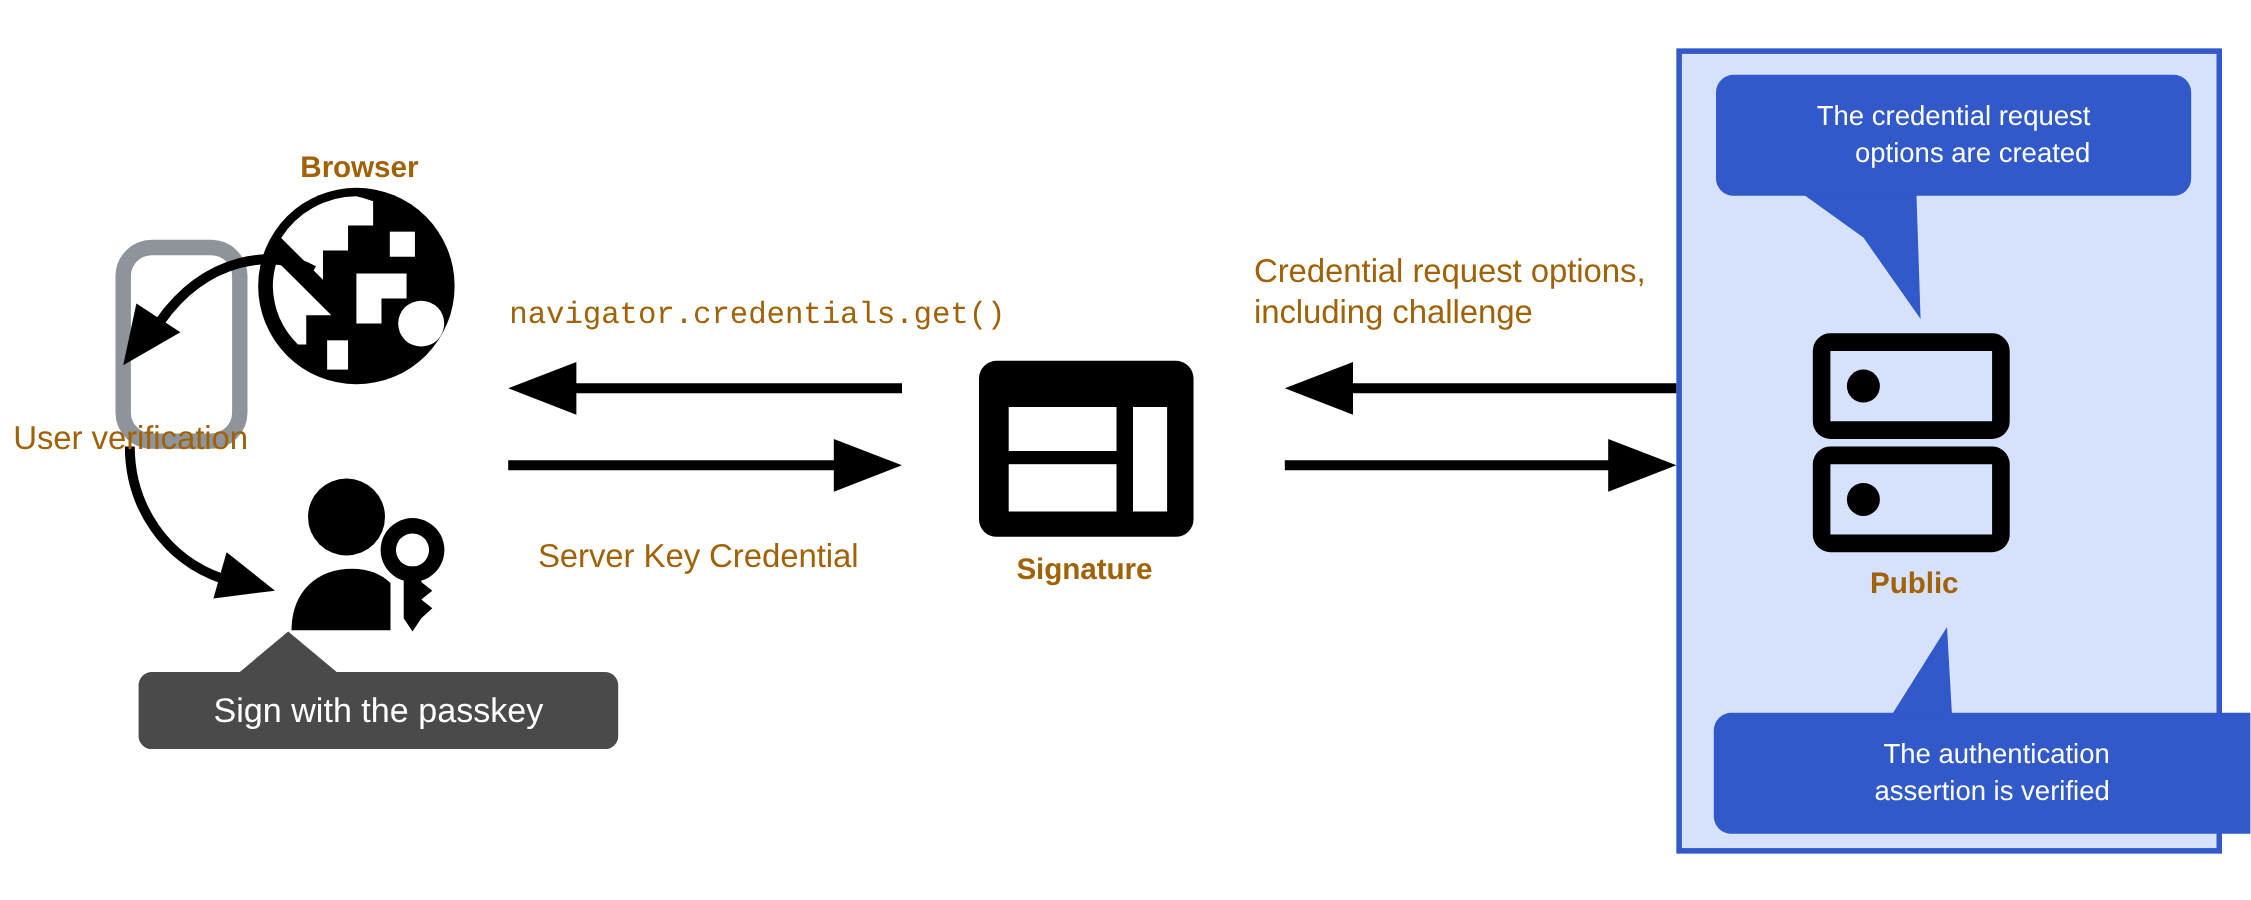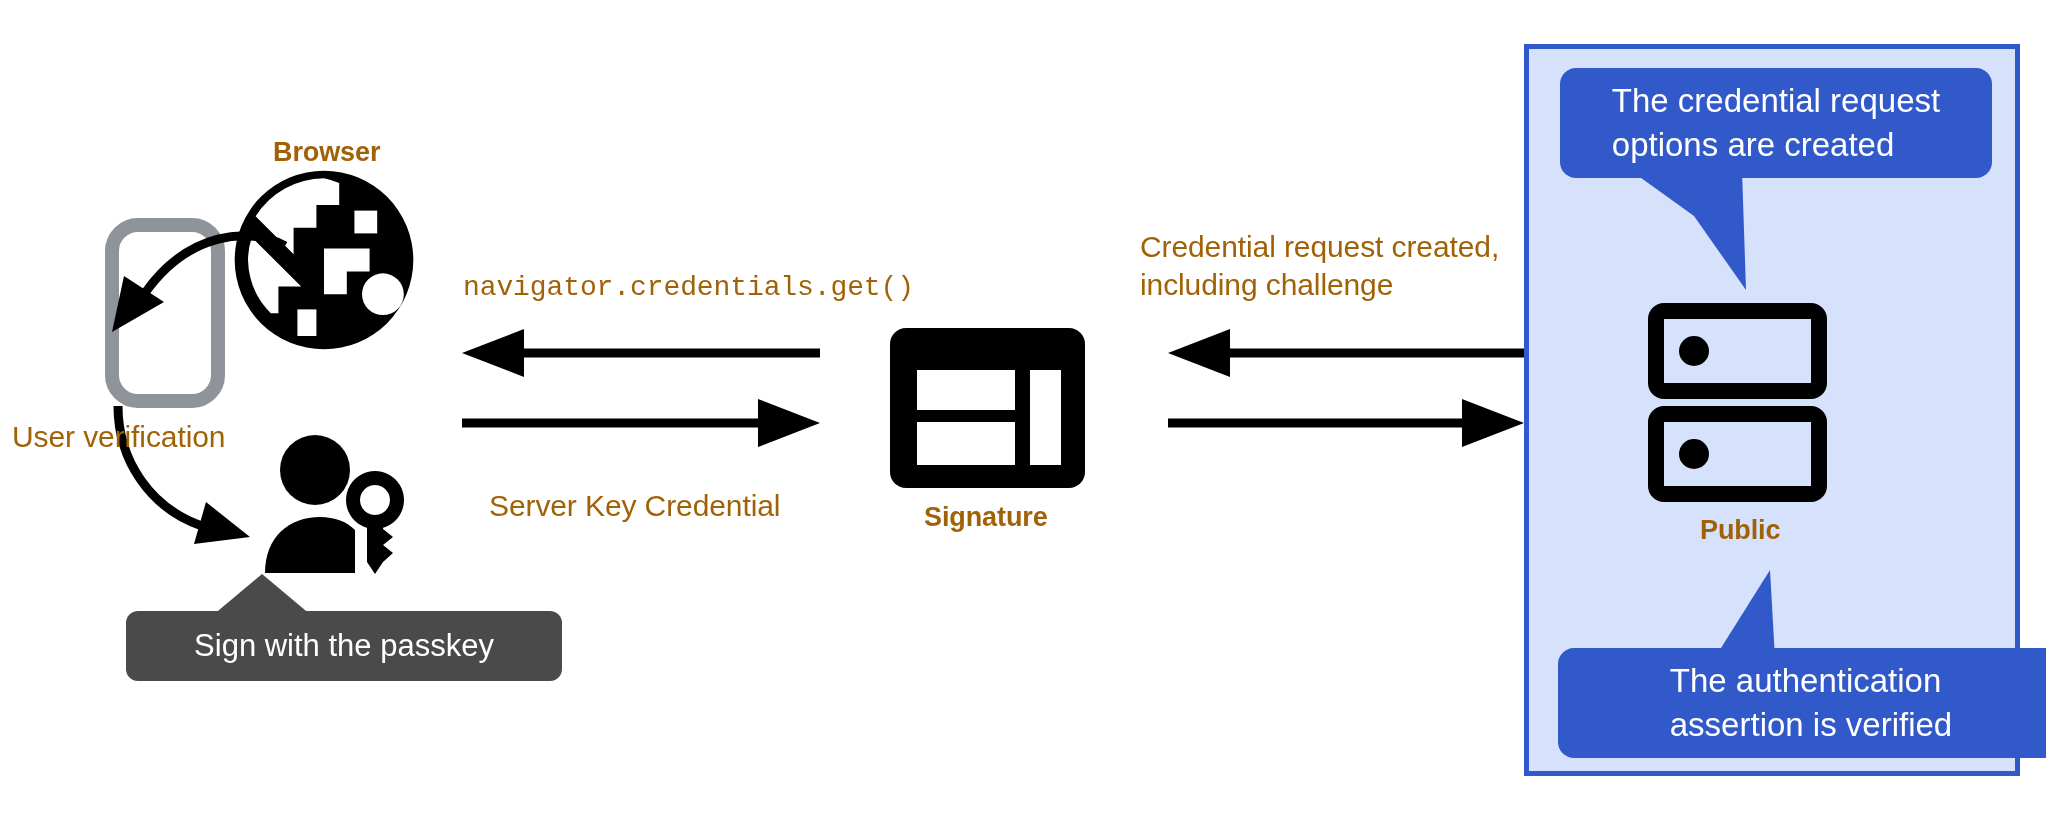--- a/index.html
+++ b/index.html
@@ -42,23 +42,23 @@
     border: 5px solid #3159c9;
     background: #d6e2fb;
   }
 
   
   .callout {
     box-sizing: border-box;
     background: #3159c9;
     border-radius: 16px;
     color: #ffffff;
-    font-size: 33px;
+    font-size: 25px;
     line-height: 1.34;
-    text-align: left;
+    text-align: right;
     display: flex;
     align-items: center;
     justify-content: center;
     white-space: pre-line;
     padding: 10px 22px;
     z-index: 3;
   }
   .callout-tail { z-index: 2; }
 
   
@@ -113,21 +113,21 @@
     </svg>
   </div>
 
   <div class="abs" style="left:110px; top:400px; width:220px; height:150px;">
     <svg width="220" height="150" viewBox="0 0 220 150" aria-hidden="true">
       <path d="M8 6 C 8 60, 40 108, 92 126" stroke="#000" stroke-width="9" fill="none" stroke-linecap="butt"></path>
       <path d="M140 137 L84 144 L96 102 Z" fill="#000"></path>
     </svg>
   </div>
 
-  <div class="abs label" style="left:12px; top:380px;margin-top:38px;">User verification</div>
+  <div class="abs label" style="left:12px; top:380px;">User verification</div>
 
   <div class="abs" style="left:263px; top:433px; width:150px; height:140px;">
     <svg width="150" height="140" viewBox="0 0 150 140" aria-hidden="true">
       <circle cx="52" cy="37" r="35" fill="#000"></circle>
       <path fill="#000" d="M2 140 C 2 104, 26 84, 57 84 C 72 84, 84 89, 92 97 L92 140 Z"></path>
       <path fill="#000" d="M112 38 a29 29 0 1 0 0.01 0 Z M112 52 a15 15 0 1 1 -0.01 0 Z"></path>
       <path fill="#000" d="M104 82 l16 0 l0 14 l10 8 l-10 8 l10 8 l-10 9 l-8 12 l-8 -12 Z"></path>
     </svg>
   </div>
 
@@ -155,21 +155,21 @@
     <svg width="195" height="160" viewBox="0 0 195 160" aria-hidden="true">
       <rect x="0" y="0" width="195" height="160" rx="16" ry="16" fill="#000"></rect>
       <rect x="27" y="42" width="98" height="40" fill="#fff"></rect>
       <rect x="27" y="94" width="98" height="43" fill="#fff"></rect>
       <rect x="140" y="42" width="31" height="95" fill="#fff"></rect>
     </svg>
   </div>
 
   <div class="abs label bold" style="left:924px; top:500px;">Signature</div>
 
-  <div class="abs label two-line" style="left:1140px; top:228px;">Credential request created,
+  <div class="abs label two-line" style="left:1140px; top:228px;">Credential request options,
 including challenge</div>
 
   <svg class="abs" style="left:1168px; top:340px;" width="356" height="26" aria-hidden="true">
     <path d="M52 13 L356 13" stroke="#000" stroke-width="9" fill="none"></path>
     <path d="M0 13 L62 -11 L62 37 Z" fill="#000"></path>
   </svg>
 
   <svg class="abs" style="left:1168px; top:410px;" width="356" height="26" aria-hidden="true">
     <path d="M0 13 L304 13" stroke="#000" stroke-width="9" fill="none"></path>
     <path d="M356 13 L294 -11 L294 37 Z" fill="#000"></path>

